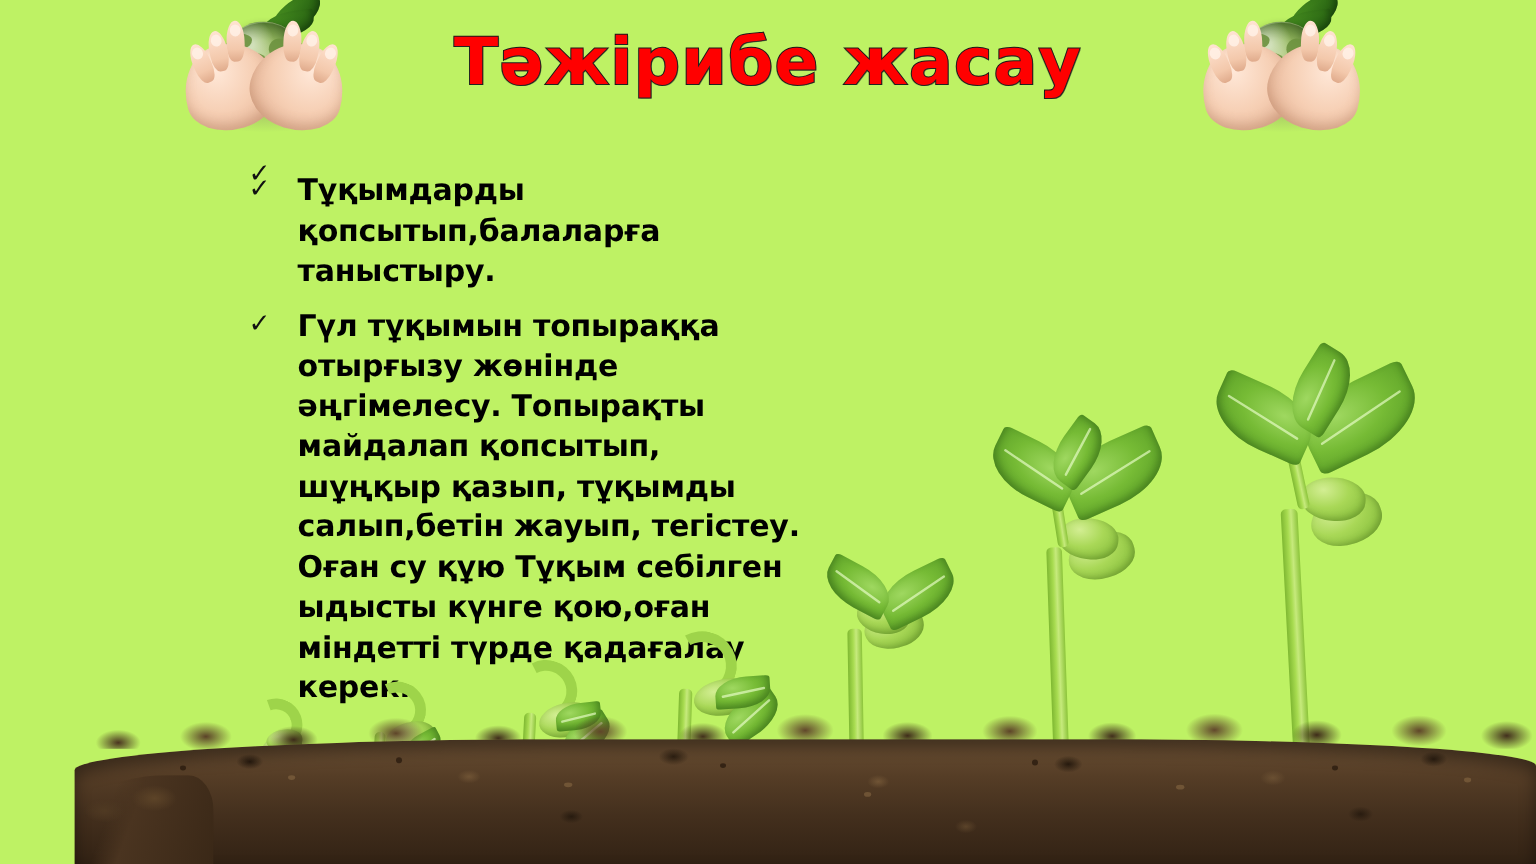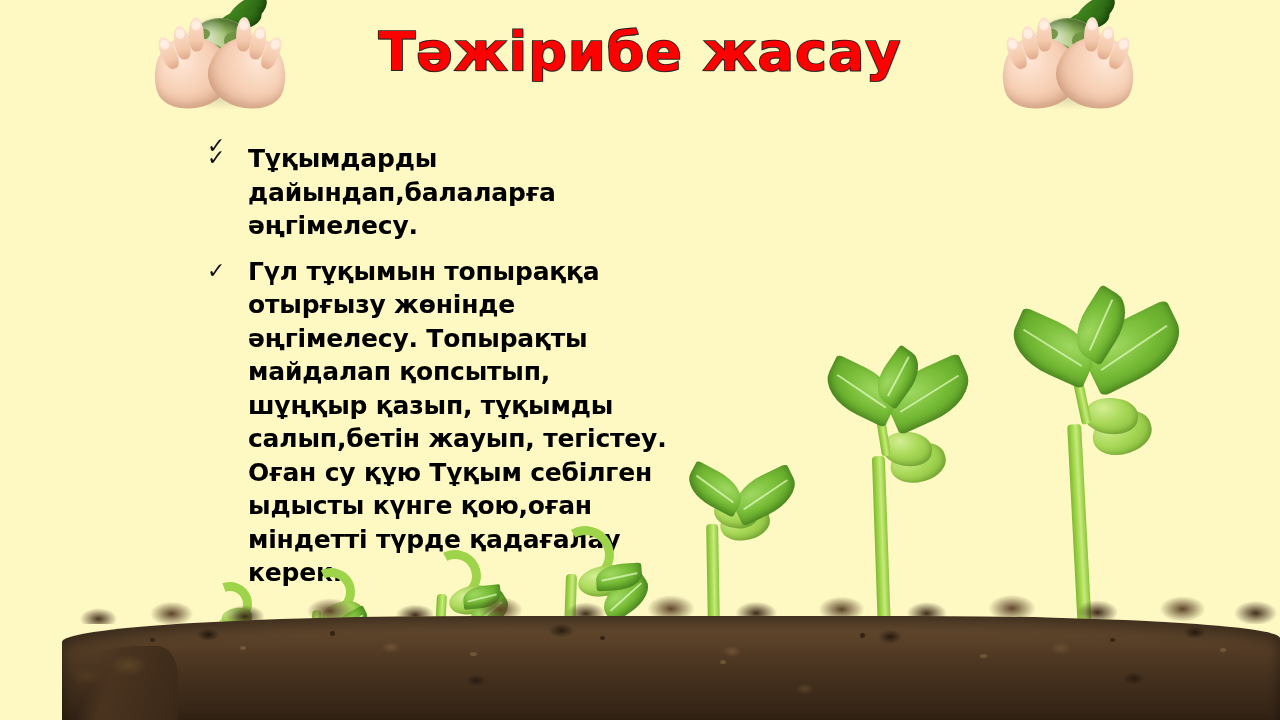--- a/index.html
+++ b/index.html
@@ -4,21 +4,21 @@
 <style>
   html, body {
     margin: 0;
     padding: 0;
     background: #ffffff;
   }
   #slide {
     position: relative;
     width: 1280px;
     height: 720px;
-    background: #fef9c3;
+    background: #bef264;
     overflow: hidden;
     font-family: "DejaVu Sans", sans-serif;
   }
 
   
   #title {
     position: absolute;
     left: 300px;
     top: 24px;
     width: 680px;
@@ -329,21 +329,21 @@
       </div>
     </div>
   </div>
 
   <div id="bullets">
     <div class="bullet">
       <span class="check">✓</span>
     </div>
     <div class="bullet">
       <span class="check">✓</span>
-      <span class="btext">Тұқымдарды дайындап,балаларға әңгімелесу.</span>
+      <span class="btext">Тұқымдарды қопсытып,балаларға таныстыру.</span>
     </div>
     <div class="bullet">
       <span class="check">✓</span>
       <span class="btext">Гүл тұқымын топыраққа отырғызу жөнінде әңгімелесу. Топырақты майдалап қопсытып, шұңқыр қазып, тұқымды салып,бетін жауып, тегістеу. Оған су құю Тұқым себілген ыдысты күнге қою,оған міндетті түрде қадағалау керек.</span>
     </div>
   </div>
 
   <div class="plant" style="left:200px; width:60px; height:46px;">
     <div class="hook" style="left:8px; bottom:6px; width:26px; height:26px; transform:rotate(25deg);"></div>
     <div class="cotyledon" style="left:18px; bottom:-2px; width:34px; height:22px; transform:rotate(-16deg);"></div>

